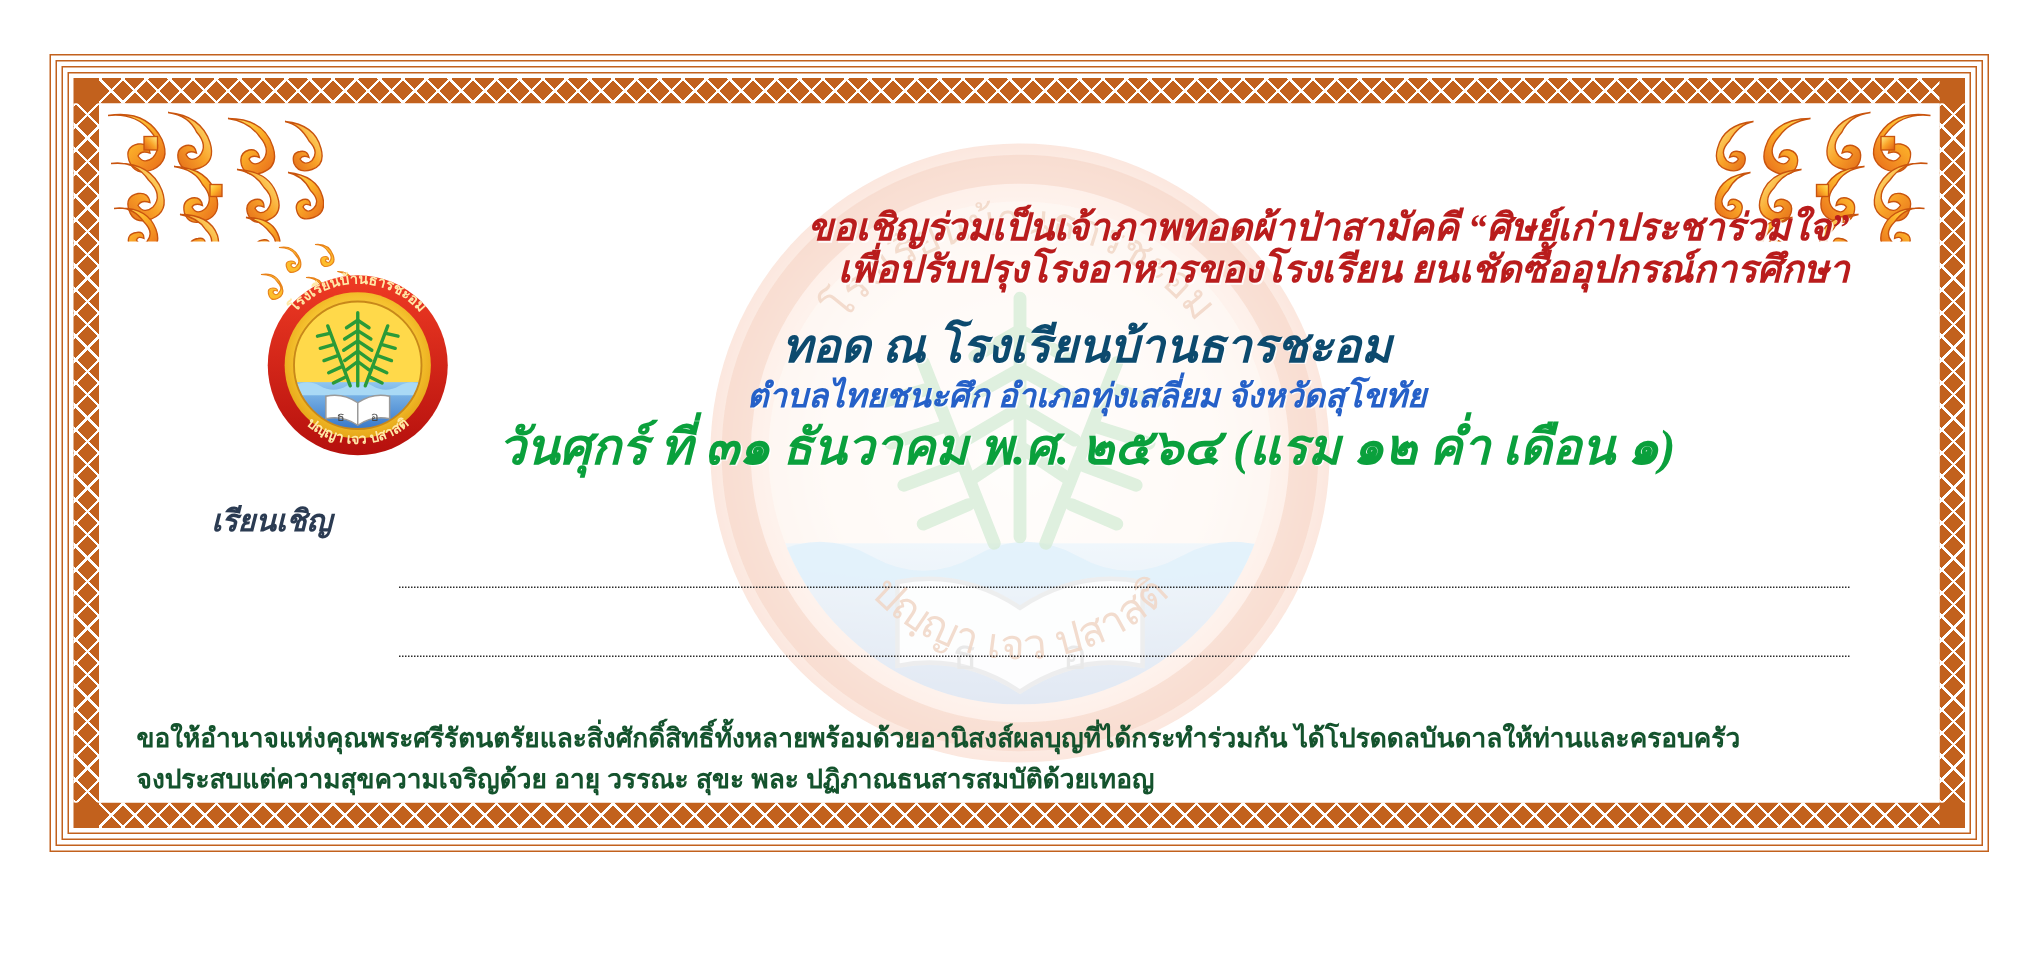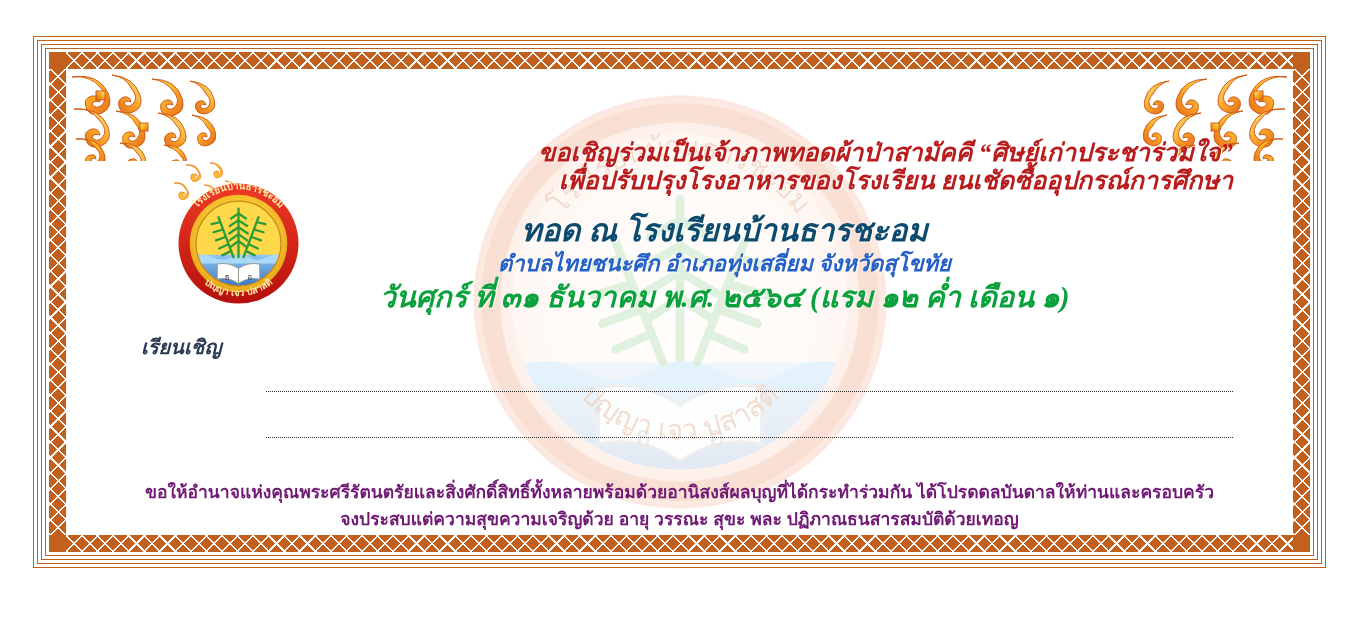--- a/index.html
+++ b/index.html
@@ -147,21 +147,21 @@
     text-shadow: 1px 1px 0 rgba(255,255,255,0.85);
   }
   .hl.blue-sub {
     color: #2560c8;
     font-size: 22px;
     margin-top: 3px;
     text-shadow: 1px 1px 0 rgba(255,255,255,0.85);
   }
   .hl.green {
     color: #0aa03c;
-    font-size: 29px;
+    font-size: 33px;
     margin-top: 5px;
     text-shadow: 1px 1px 0 rgba(255,255,255,0.85);
   }
 
   
   #salutation {
     position: absolute;
     left: 75px;
     top: 262px;
     font-family: "Liberation Serif", "DejaVu Serif", serif;
@@ -181,22 +181,22 @@
   }
   .dotline.one { top: 322px; }
   .dotline.two { top: 368px; }
 
   
   #blessing {
     position: absolute;
     left: 25px;
     right: 25px;
     top: 410px;
-    text-align: center;
-    color: #701a75;
+    text-align: left;
+    color: #14532d;
     font-family: "Liberation Sans", sans-serif;
     font-weight: bold;
     font-size: 17.5px;
     line-height: 1.52;
   }
   #blessing div { white-space: nowrap; }
 </style>
 </head>
 <body>
 

